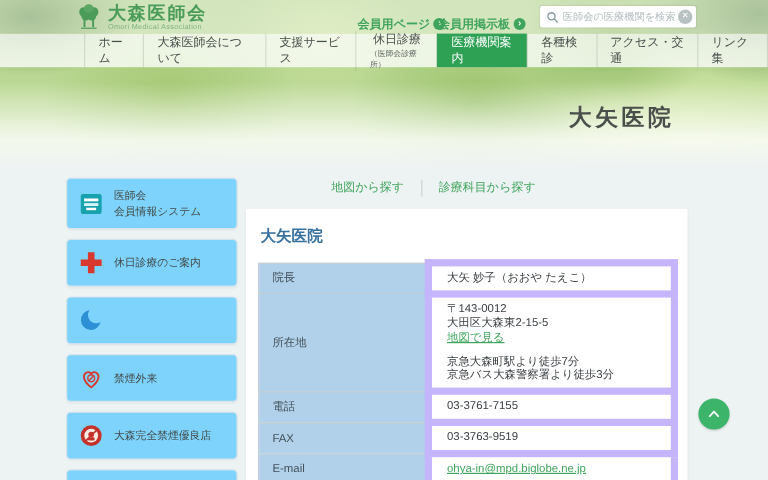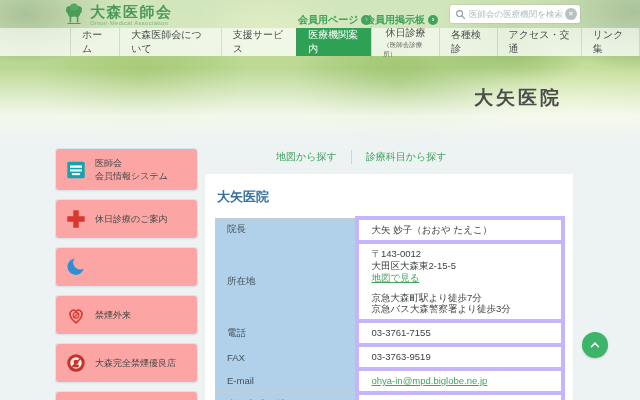--- a/index.html
+++ b/index.html
@@ -80,21 +80,21 @@
     font-size:19px; font-weight:bold; color:#4a4f4c; letter-spacing:3px;
   }
 
   
   .content { position:absolute; top:140px; left:0; width:640px; height:260px; background:#edf2f3; }
 
   
   .sidebar { position:absolute; left:55px; top:8px; width:143px; }
   .side-card {
     display:flex; align-items:center; gap:8px;
-    background:#fca5a5; border:1px solid #d6e4ec; border-radius:4px;
+    background:#7dd3fc; border:1px solid #d6e4ec; border-radius:4px;
     padding:8px 9px; margin-bottom:8px; cursor:pointer;
     box-shadow:0 1px 1px rgba(0,0,0,.03);
   }
   .side-card .ic { flex:none; width:22px; height:22px; }
   .side-lbl { font-size:9px; color:#434a47; line-height:1.4; }
   .side-lbl span { display:block; }
   .side-lbl span:empty { display:none; }
 
   
   .main { position:absolute; left:205px; top:0; width:368px; }
@@ -107,21 +107,21 @@
   .card {
     background:#fff; min-height:226px; padding:10px 8px 0 10px;
     box-shadow:0 1px 2px rgba(0,0,0,.06);
   }
   .clinic-name { font-size:13px; font-weight:bold; color:#39719f; margin:4px 0 10px 2px; }
   table.info { border-collapse:collapse; width:350px; font-size:9.5px; }
   table.info th {
     width:141px; background:#b0d1e9; border:1px solid #c6ced3;
     font-weight:normal; color:#44505a; text-align:left; padding:4px 11px; vertical-align:middle;
   }
-  table.info td { border:4px solid #c4b5fd; color:#3a3f42; padding:4px 13px; line-height:1.25; }
+  table.info td { border:6px solid #c4b5fd; color:#3a3f42; padding:4px 13px; line-height:1.25; }
   .addr-row th { vertical-align:middle; }
   .addr td { line-height:11.5px; padding-top:5px; padding-bottom:5px; }
   .spacer { height:8px; }
   a.glink { color:#3fa45c; text-decoration:underline; cursor:pointer; }
 
   
   .scroll-top {
     position:absolute; left:582px; top:332px; width:26px; height:26px; border-radius:50%;
     background:#3cb46a; display:flex; align-items:center; justify-content:center;
     cursor:pointer; box-shadow:0 1px 2px rgba(0,0,0,.15); z-index:7;
@@ -174,27 +174,27 @@
 <div class="nav">
   <div class="nav-item">
       <span>ホーム</span>
     </div>
   <div class="nav-item">
       <span>大森医師会について</span>
     </div>
   <div class="nav-item">
       <span>支援サービス</span>
     </div>
+  <div class="nav-item">
+    <span>休日診療</span>
+    <span class="sub">（医師会診療所）</span>
+  </div>
   <div class="nav-item active">
       <span>医療機関案内</span>
     </div>
-  <div class="nav-item">
-    <span>休日診療</span>
-    <span class="sub">（医師会診療所）</span>
-  </div>
   <div class="nav-item">
       <span>各種検診</span>
     </div>
   <div class="nav-item">
       <span>アクセス・交通</span>
     </div>
   <div class="nav-item">
       <span>リンク集</span>
     </div>
 </div>

